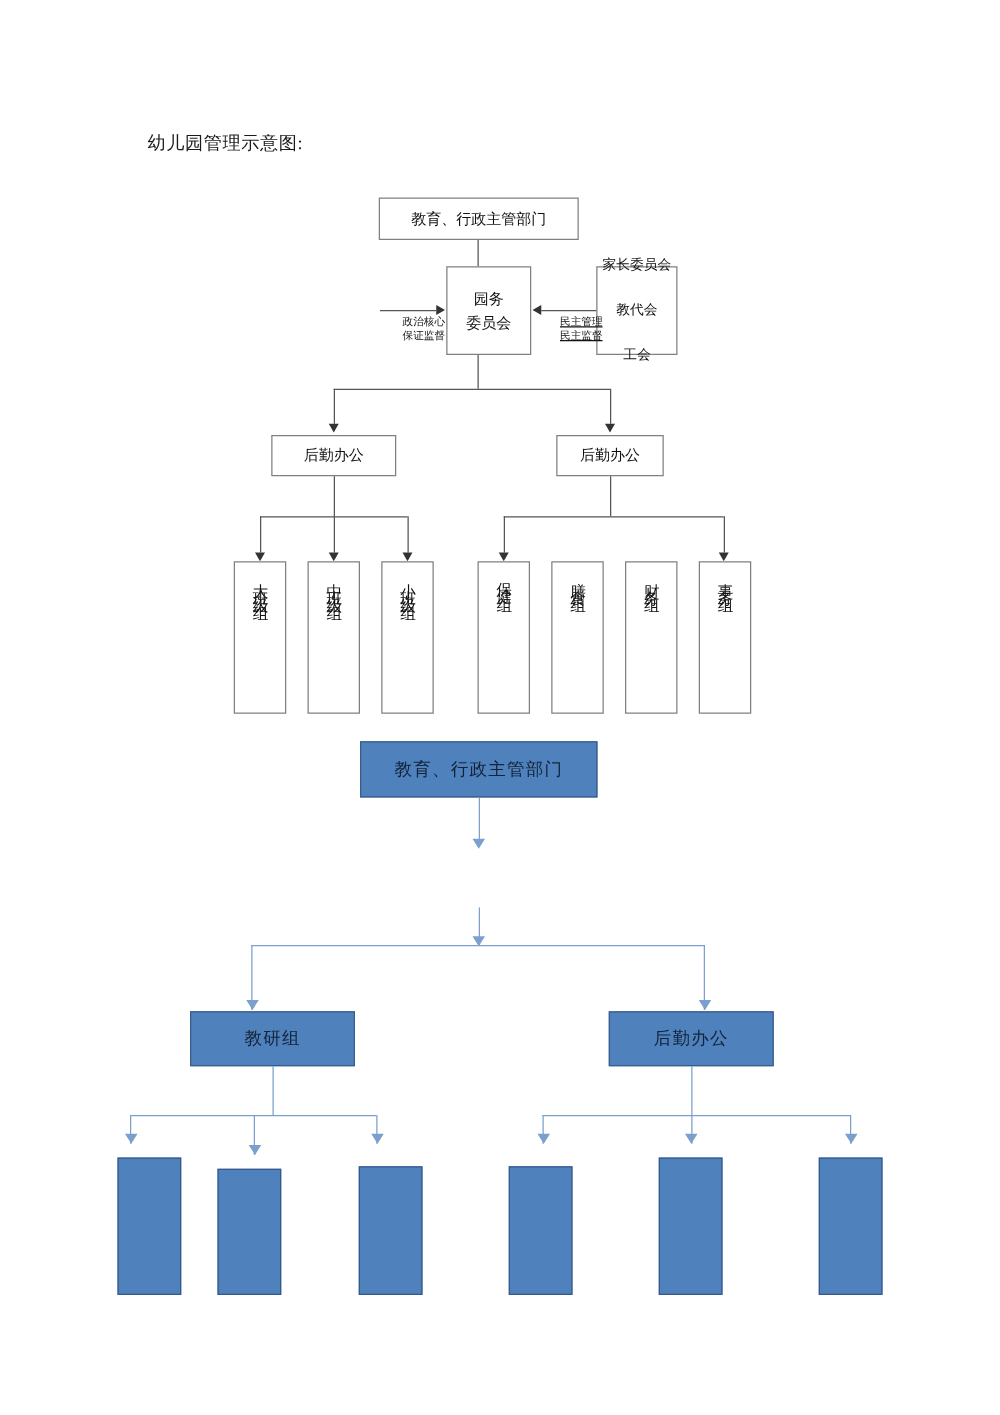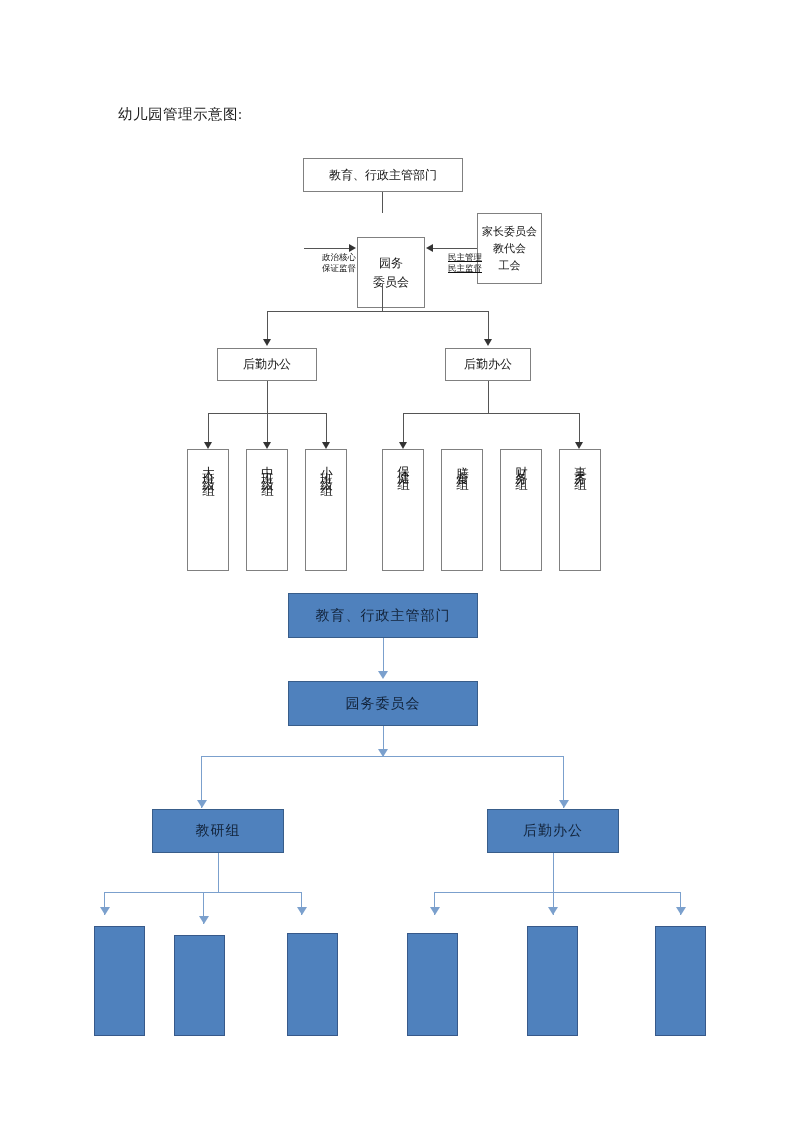--- a/index.html
+++ b/index.html
@@ -84,27 +84,27 @@
   <div class="abs" id="page-title">幼儿园管理示意图:</div>
 
   <div class="abs" style="left:0;top:0;width:800px;height:590px;">
 
     <div class="abs bbox" style="left:303px;top:158px;width:160px;height:34px;">
       <span class="ln">教育、行政主管部门</span>
     </div>
 
     <div class="abs bl-v" style="left:382px;top:192px;height:21px;"></div>
 
-    <div class="abs bbox" style="left:357px;top:213px;width:68px;height:71px;flex-direction:column;margin-top:24px;">
+    <div class="abs bbox" style="left:357px;top:213px;width:68px;height:71px;flex-direction:column;">
       <span class="ln">园务</span>
       <span class="ln">委员会</span>
     </div>
 
 
-    <div class="abs bbox" style="left:477px;top:213px;width:65px;height:71px;flex-direction:column;font-size:11px;">
+    <div class="abs bbox" style="left:477px;top:213px;width:65px;height:71px;flex-direction:column;font-size:11px;gap:19px;">
       <span class="ln">家长委员会</span>
       <span class="ln">教代会</span>
       <span class="ln">工会</span>
     </div>
 
     <div class="abs bl-h" style="left:304px;top:248px;width:45px;"></div>
     <div class="abs bl-arrow-r" style="left:349px;top:243.5px;"></div>
     <div class="abs alabel" style="left:296px;top:252px;width:60px;">
       <span>政治核心</span><br>
       <span>保证监督</span>
@@ -173,23 +173,20 @@
 
   <div class="abs" style="left:0;top:585px;width:800px;height:480px;">
 
     <div class="abs blbox" style="left:288px;top:8px;width:190px;height:45px;">
       <span>教育、行政主管部门</span>
     </div>
 
     <div class="abs cl-v" style="left:382.5px;top:53px;height:34px;"></div>
     <div class="abs cl-arrow-d" style="left:378px;top:86px;"></div>
 
-    <div class="abs blbox" style="left:288px;top:96px;width:190px;height:45px;">
-      <span>园务委员会</span>
-    </div>
 
     <div class="abs cl-v" style="left:382.5px;top:141px;height:30px;"></div>
     <div class="abs cl-arrow-d" style="left:378px;top:164px;"></div>
     <div class="abs cl-h" style="left:201px;top:171px;width:363px;"></div>
     <div class="abs cl-v" style="left:201px;top:171px;height:52px;"></div>
     <div class="abs cl-arrow-d" style="left:196.5px;top:215px;"></div>
     <div class="abs cl-v" style="left:563px;top:171px;height:52px;"></div>
     <div class="abs cl-arrow-d" style="left:558.5px;top:215px;"></div>
 
     <div class="abs blbox" style="left:152px;top:224px;width:132px;height:44px;">

